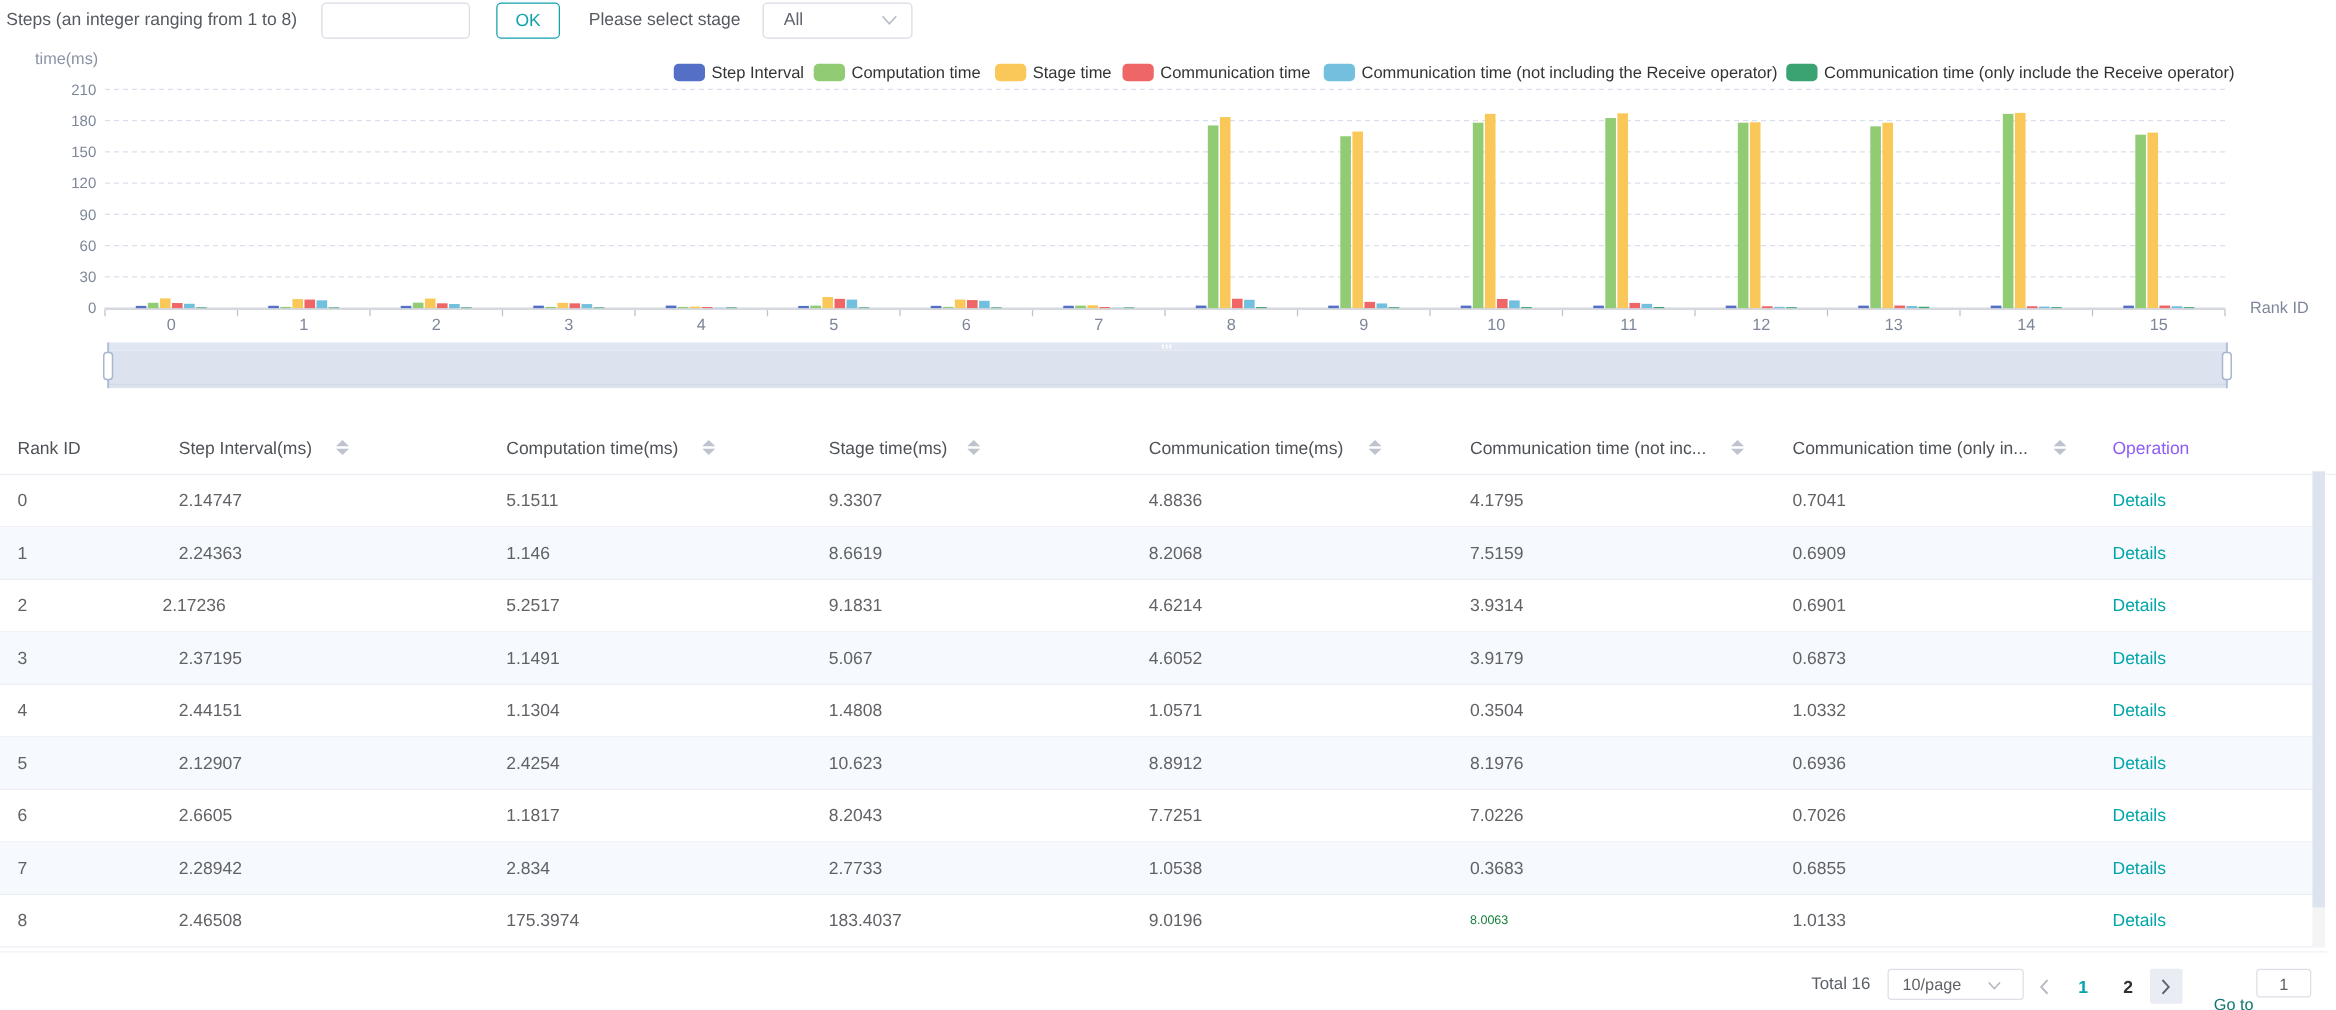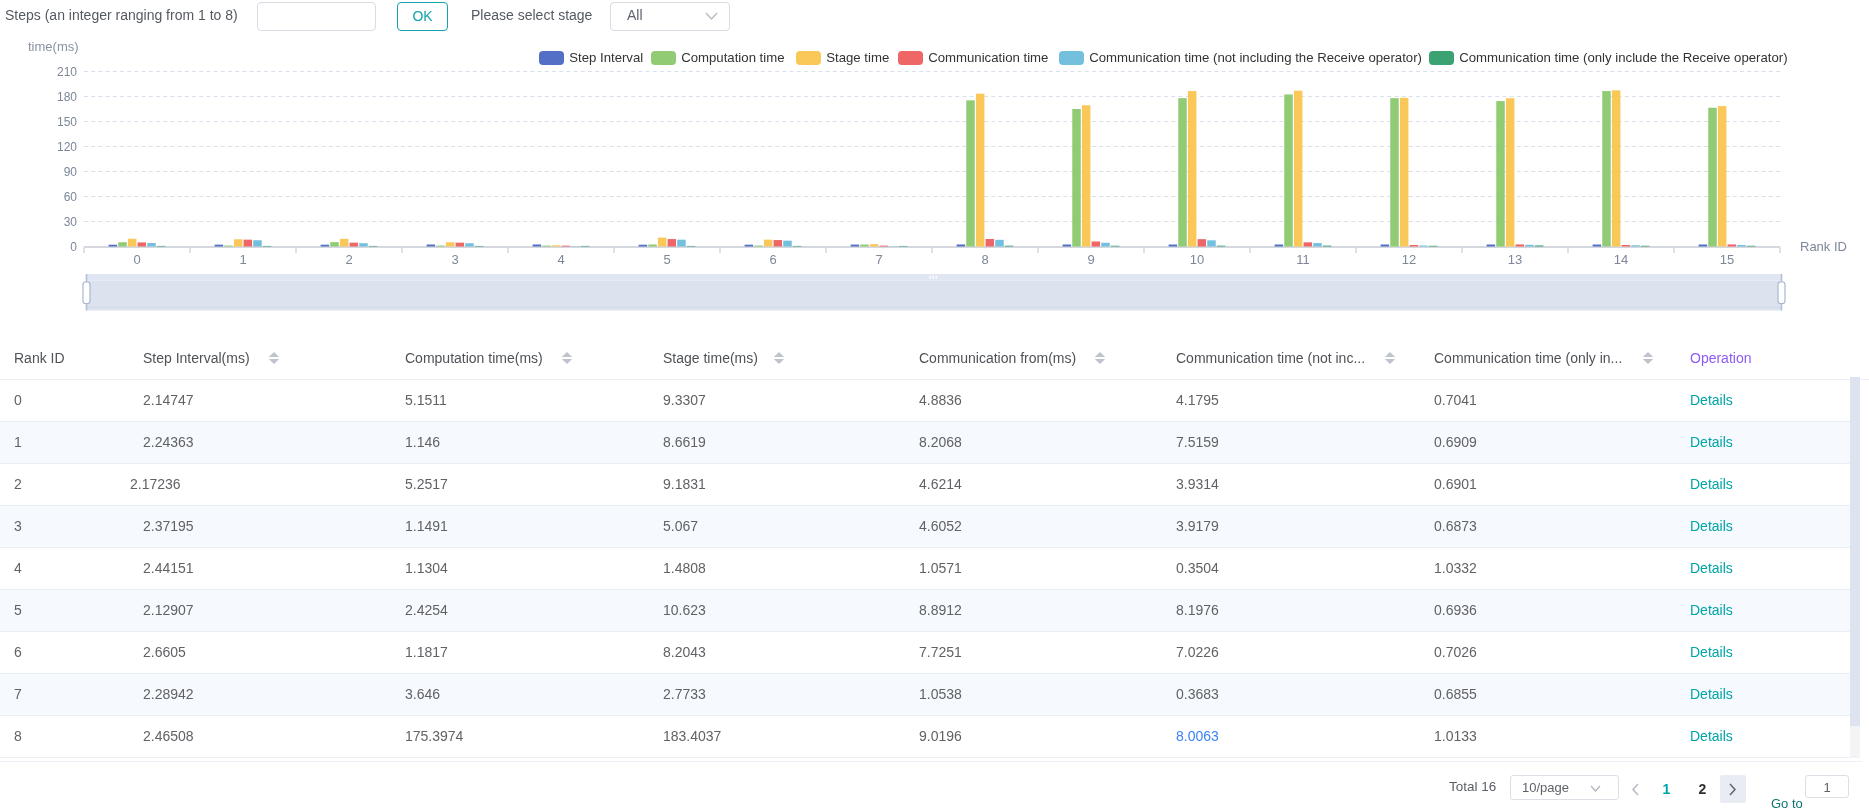--- a/index.html
+++ b/index.html
@@ -196,21 +196,21 @@
 <div style="position:absolute;left:405px;top:0;height:41px;line-height:41px;font-size:14px;color:#4e5257">Computation time(ms)</div>
 <svg style="position:absolute;left:560.5px;top:14px" width="12" height="13">
       <path d="M0.8 5 L6 0 L11.2 5 Z" fill="#bfc3cd"></path>
       <path d="M0.8 7 L6 12 L11.2 7 Z" fill="#bfc3cd"></path>
     </svg>
 <div style="position:absolute;left:663px;top:0;height:41px;line-height:41px;font-size:14px;color:#4e5257">Stage time(ms)</div>
 <svg style="position:absolute;left:773px;top:14px" width="12" height="13">
       <path d="M0.8 5 L6 0 L11.2 5 Z" fill="#bfc3cd"></path>
       <path d="M0.8 7 L6 12 L11.2 7 Z" fill="#bfc3cd"></path>
     </svg>
-<div style="position:absolute;left:919px;top:0;height:41px;line-height:41px;font-size:14px;color:#4e5257">Communication from(ms)</div>
+<div style="position:absolute;left:919px;top:0;height:41px;line-height:41px;font-size:14px;color:#4e5257">Communication time(ms)</div>
 <svg style="position:absolute;left:1094px;top:14px" width="12" height="13">
       <path d="M0.8 5 L6 0 L11.2 5 Z" fill="#bfc3cd"></path>
       <path d="M0.8 7 L6 12 L11.2 7 Z" fill="#bfc3cd"></path>
     </svg>
 <div style="position:absolute;left:1176px;top:0;height:41px;line-height:41px;font-size:14px;color:#4e5257">Communication time (not inc...</div>
 <svg style="position:absolute;left:1384px;top:14px" width="12" height="13">
       <path d="M0.8 5 L6 0 L11.2 5 Z" fill="#bfc3cd"></path>
       <path d="M0.8 7 L6 12 L11.2 7 Z" fill="#bfc3cd"></path>
     </svg>
 <div style="position:absolute;left:1434px;top:0;height:41px;line-height:41px;font-size:14px;color:#4e5257">Communication time (only in...</div>
@@ -286,34 +286,34 @@
 <div style="position:absolute;left:405px;top:0;height:41px;line-height:41px;font-size:14px;color:#606266">1.1817</div>
 <div style="position:absolute;left:663px;top:0;height:41px;line-height:41px;font-size:14px;color:#606266">8.2043</div>
 <div style="position:absolute;left:919px;top:0;height:41px;line-height:41px;font-size:14px;color:#606266">7.7251</div>
 <div style="position:absolute;left:1176px;top:0;height:41px;line-height:41px;font-size:14px;color:#606266">7.0226</div>
 <div style="position:absolute;left:1434px;top:0;height:41px;line-height:41px;font-size:14px;color:#606266">0.7026</div>
 <div style="position:absolute;left:1690px;top:0;height:41px;line-height:41px;font-size:14px;color:#00a5a7">Details</div>
 </div>
 <div style="position:absolute;left:0;top:674px;width:1850px;height:42px;background:#f6f9fd;border-bottom:1px solid #ebeef5">
 <div style="position:absolute;left:14px;top:0;height:41px;line-height:41px;font-size:14px;color:#606266">7</div>
 <div style="position:absolute;left:143px;top:0;height:41px;line-height:41px;font-size:14px;color:#606266">2.28942</div>
-<div style="position:absolute;left:405px;top:0;height:41px;line-height:41px;font-size:14px;color:#606266">3.646</div>
+<div style="position:absolute;left:405px;top:0;height:41px;line-height:41px;font-size:14px;color:#606266">2.834</div>
 <div style="position:absolute;left:663px;top:0;height:41px;line-height:41px;font-size:14px;color:#606266">2.7733</div>
 <div style="position:absolute;left:919px;top:0;height:41px;line-height:41px;font-size:14px;color:#606266">1.0538</div>
 <div style="position:absolute;left:1176px;top:0;height:41px;line-height:41px;font-size:14px;color:#606266">0.3683</div>
 <div style="position:absolute;left:1434px;top:0;height:41px;line-height:41px;font-size:14px;color:#606266">0.6855</div>
 <div style="position:absolute;left:1690px;top:0;height:41px;line-height:41px;font-size:14px;color:#00a5a7">Details</div>
 </div>
 <div style="position:absolute;left:0;top:716px;width:1850px;height:42px;background:#ffffff;border-bottom:1px solid #ebeef5">
 <div style="position:absolute;left:14px;top:0;height:41px;line-height:41px;font-size:14px;color:#606266">8</div>
 <div style="position:absolute;left:143px;top:0;height:41px;line-height:41px;font-size:14px;color:#606266">2.46508</div>
 <div style="position:absolute;left:405px;top:0;height:41px;line-height:41px;font-size:14px;color:#606266">175.3974</div>
 <div style="position:absolute;left:663px;top:0;height:41px;line-height:41px;font-size:14px;color:#606266">183.4037</div>
 <div style="position:absolute;left:919px;top:0;height:41px;line-height:41px;font-size:14px;color:#606266">9.0196</div>
-<div style="position:absolute;left:1176px;top:0;height:41px;line-height:41px;font-size:14px;color:#3b82f6">8.0063</div>
+<div style="position:absolute;left:1176px;top:0;height:41px;line-height:41px;font-size:10px;color:#15803d">8.0063</div>
 <div style="position:absolute;left:1434px;top:0;height:41px;line-height:41px;font-size:14px;color:#606266">1.0133</div>
 <div style="position:absolute;left:1690px;top:0;height:41px;line-height:41px;font-size:14px;color:#00a5a7">Details</div>
 </div>
 <div style="position:absolute;left:1850px;top:380px;width:10px;height:378px;background:#f4f4f6"></div>
 <div style="position:absolute;left:1850px;top:377px;width:10px;height:349px;background:#dde4ef"></div>
 <div style="position:absolute;left:0;top:761px;width:1862px;height:1px;background:#eef1f7"></div>
 <div style="position:absolute;left:1449px;top:779px;font-size:13.5px;color:#5a5e66">Total 16</div>
 <div style="position:absolute;left:1510px;top:775px;width:96px;height:23px;border:1px solid #dcdfe6;border-radius:3px;font-size:13px;color:#606266;line-height:23px;text-align:left;padding-left:11px;box-sizing:content-box">10/page</div>
 <svg style="position:absolute;left:1590px;top:785px" width="11" height="8">
     <path d="M1 1 L5.5 6 L10 1" fill="none" stroke="#b0b4bc" stroke-width="1.2"></path>

